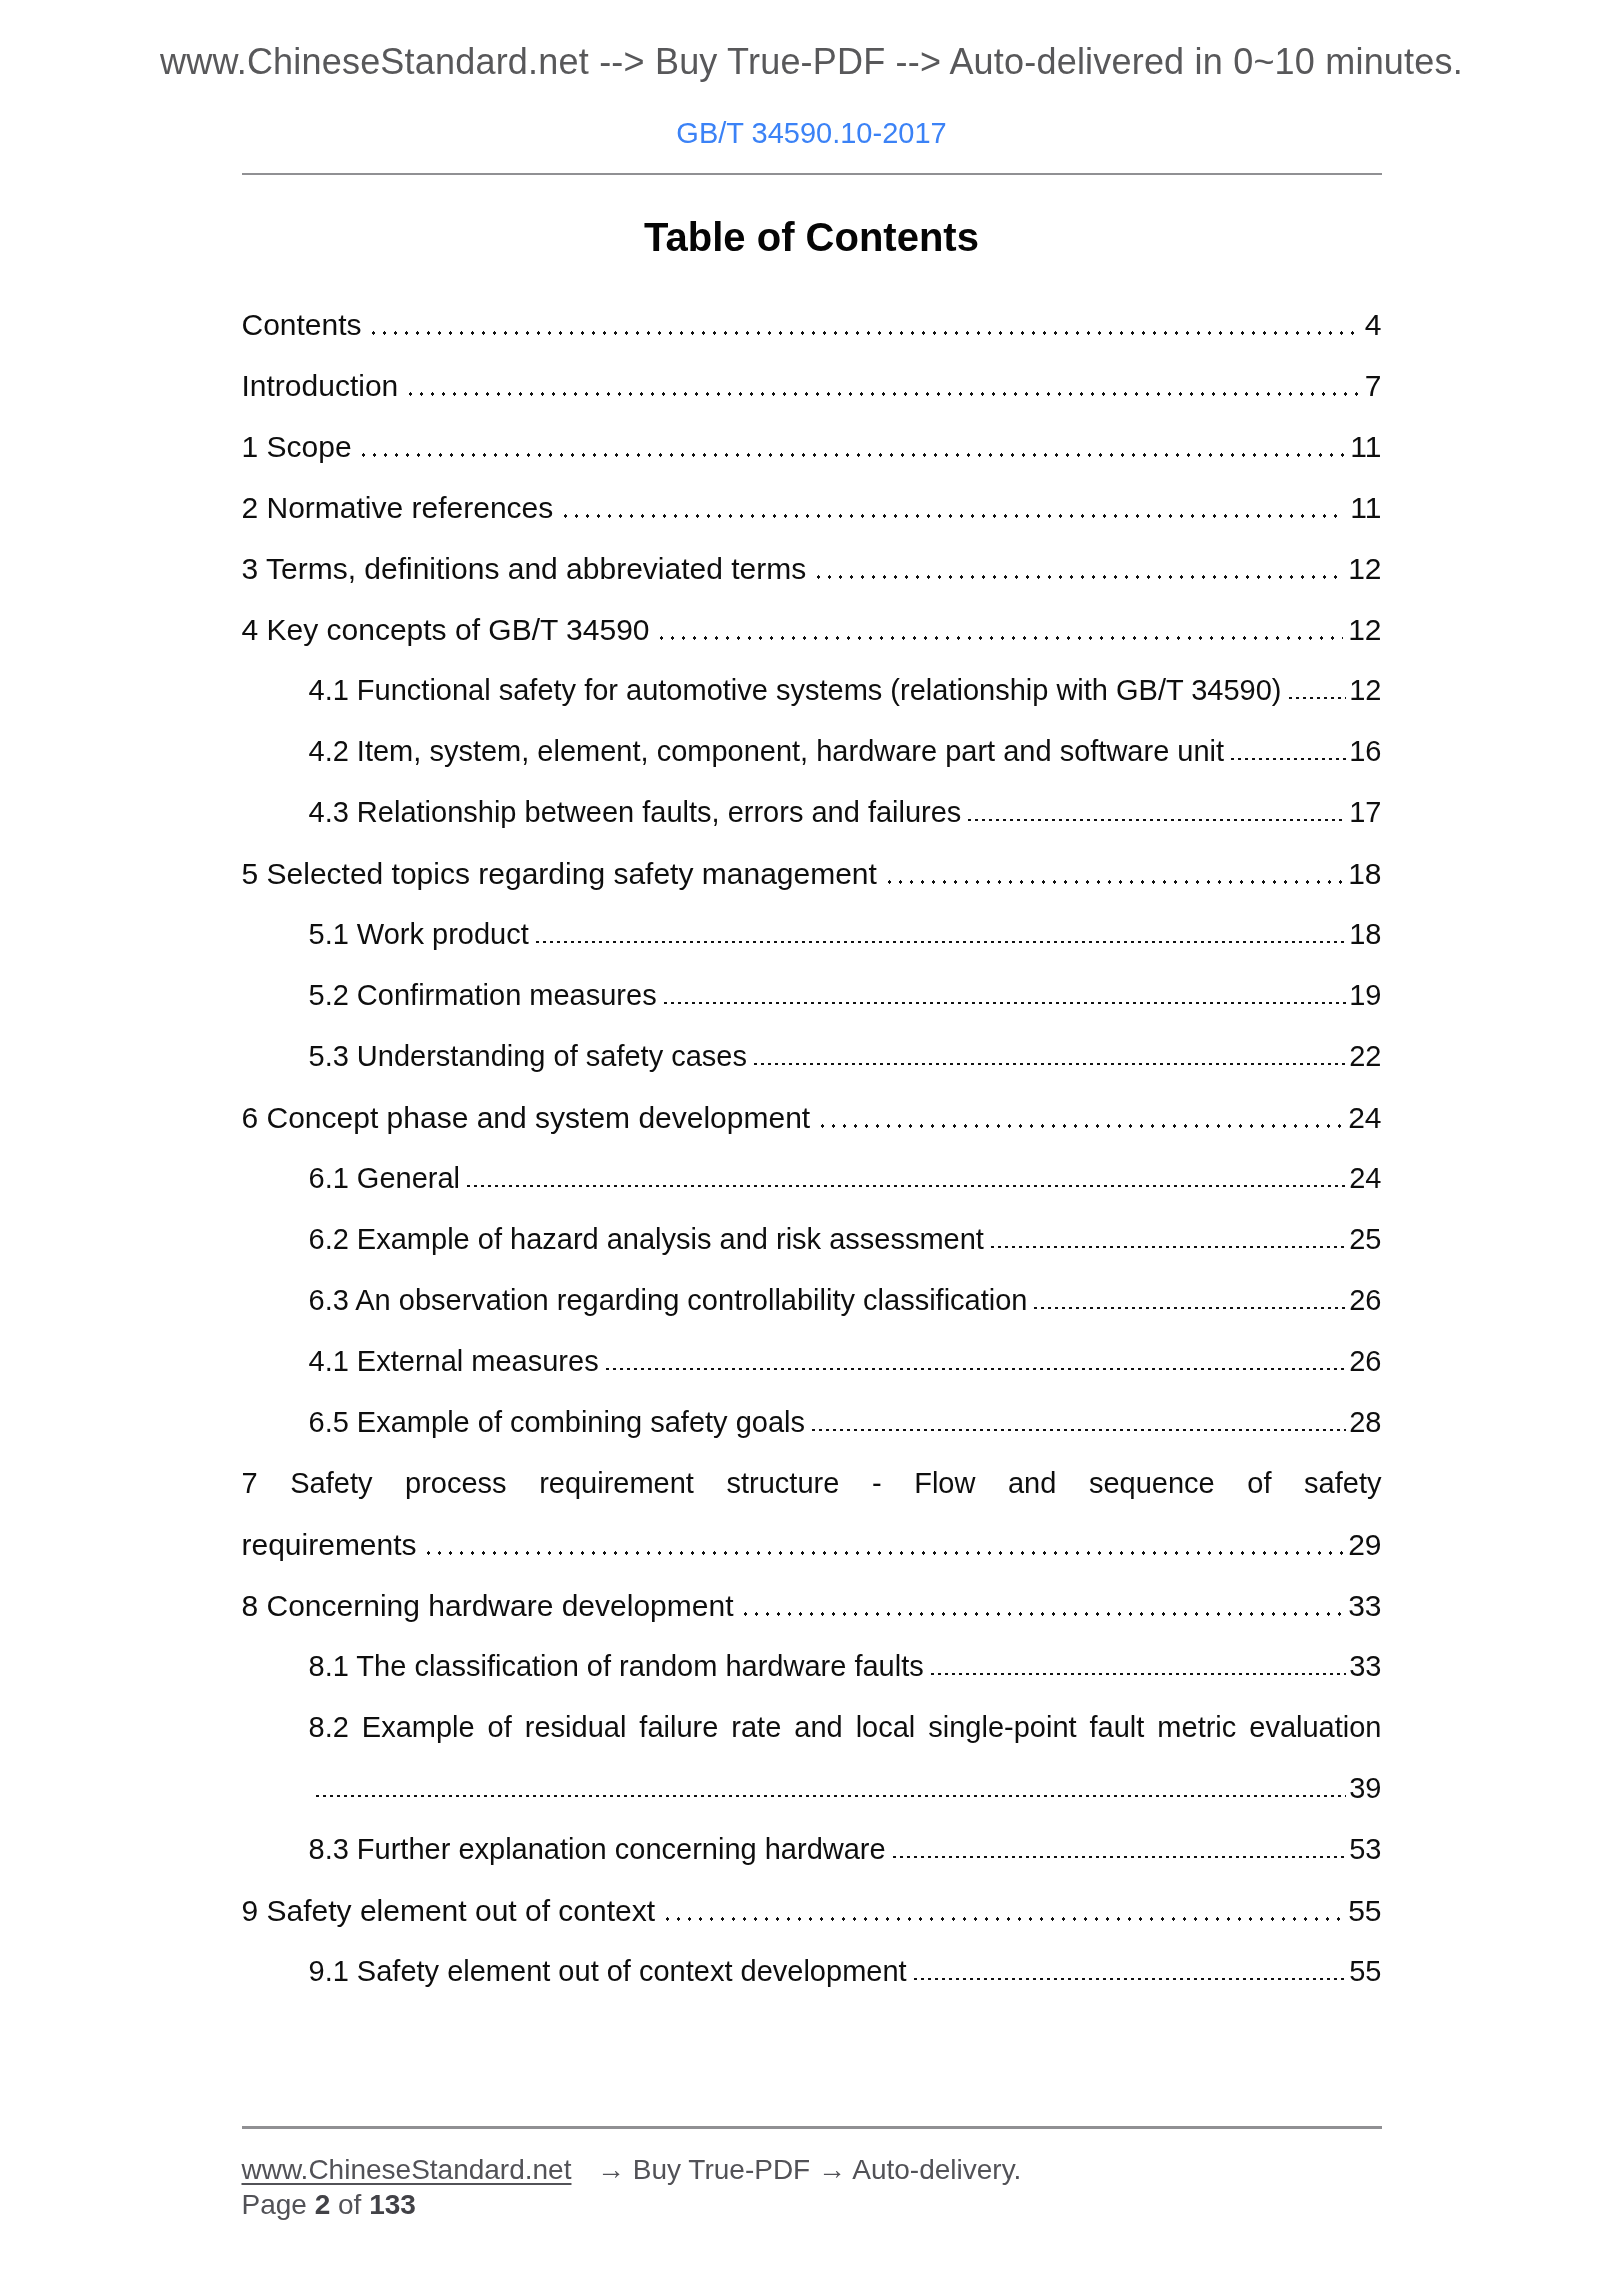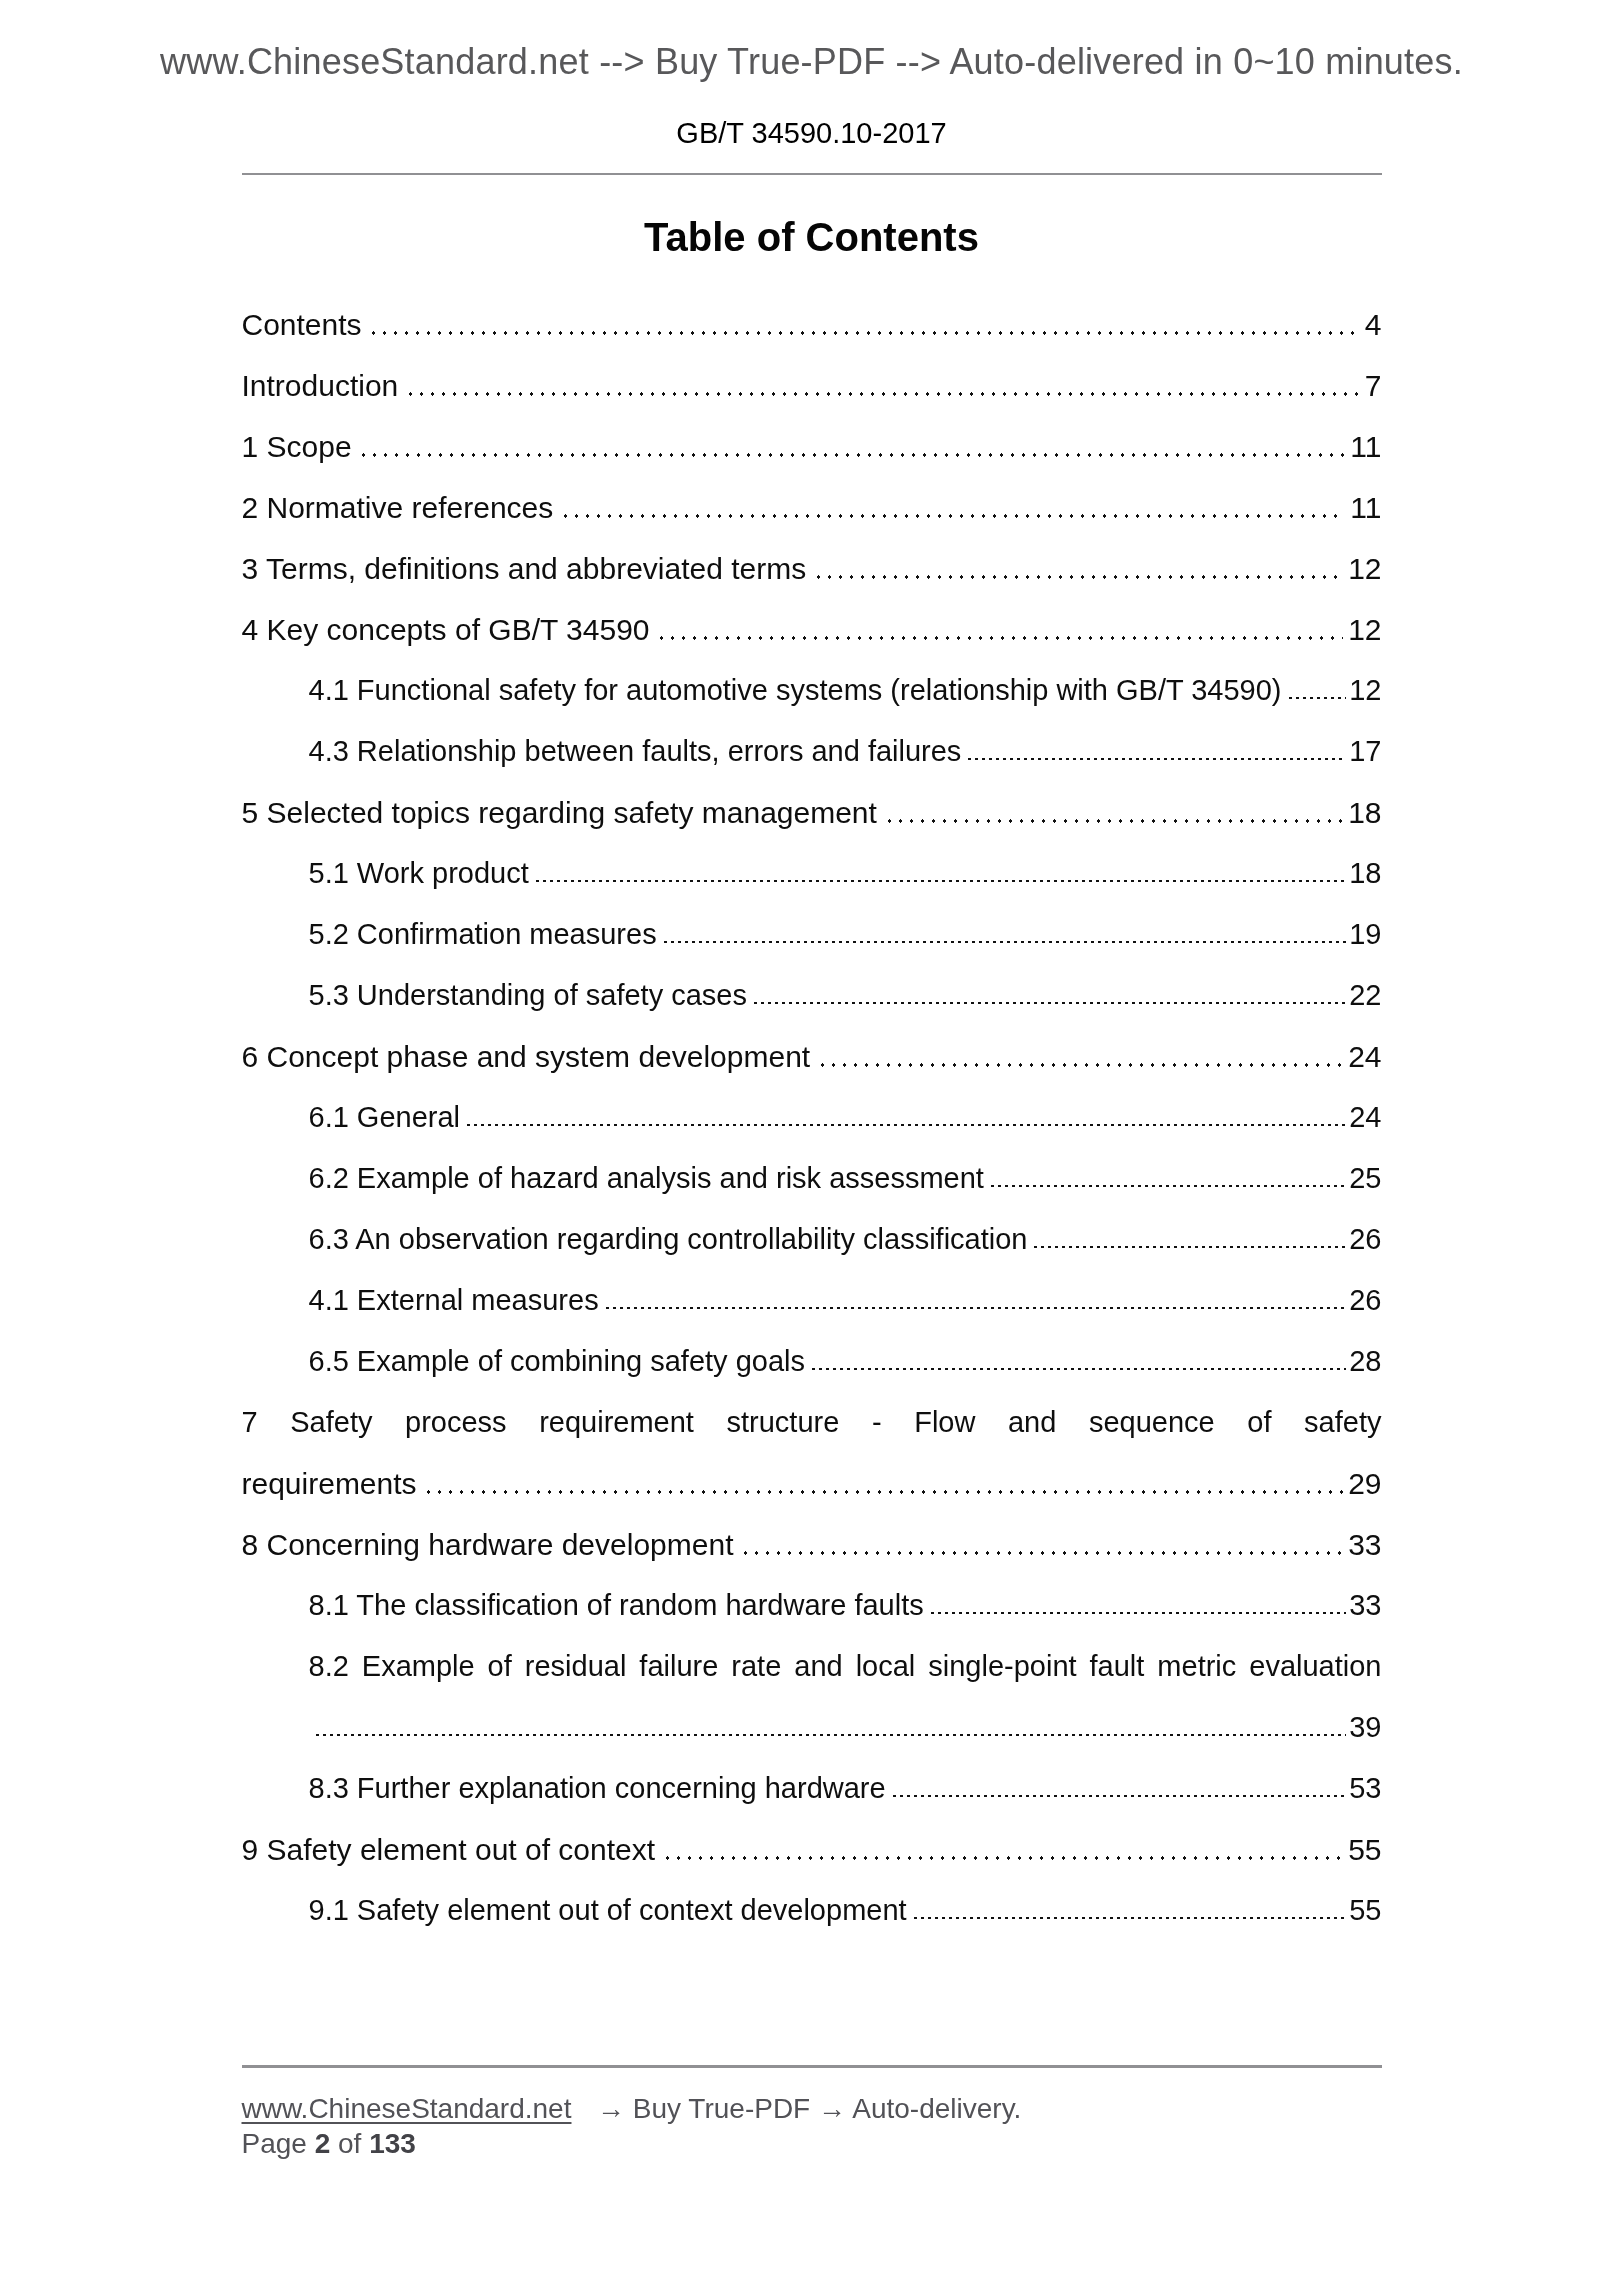--- a/index.html
+++ b/index.html
@@ -18,21 +18,21 @@
     font-size: 36px;
     line-height: 1.05;
     color: #58585a;
     letter-spacing: 0.2px;
   }
   .doc-number {
     margin-top: 38px;
     text-align: center;
     font-size: 29px;
     line-height: 1.0;
-    color: #000000;
+    color: #3b82f6;
   }
   .content {
     width: 1140px;
     margin: 0 auto;
   }
   .rule {
     margin-top: 25px;
     height: 2.5px;
     background: #909093;
   }
@@ -151,20 +151,25 @@
     </div>
     <div class="toc-row lvl1">
       <span class="lbl">4 Key concepts of GB/T 34590</span>
       <span class="leader"></span>
       <span class="pg">12</span>
     </div>
     <div class="toc-row lvl2">
       <span class="lbl">4.1 Functional safety for automotive systems (relationship with GB/T 34590)</span>
       <span class="leader"></span>
       <span class="pg">12</span>
+    </div>
+    <div class="toc-row lvl2">
+      <span class="lbl">4.2 Item, system, element, component, hardware part and software unit</span>
+      <span class="leader"></span>
+      <span class="pg">16</span>
     </div>
     <div class="toc-row lvl2">
       <span class="lbl">4.3 Relationship between faults, errors and failures</span>
       <span class="leader"></span>
       <span class="pg">17</span>
     </div>
     <div class="toc-row lvl1">
       <span class="lbl">5 Selected topics regarding safety management</span>
       <span class="leader"></span>
       <span class="pg">18</span>

